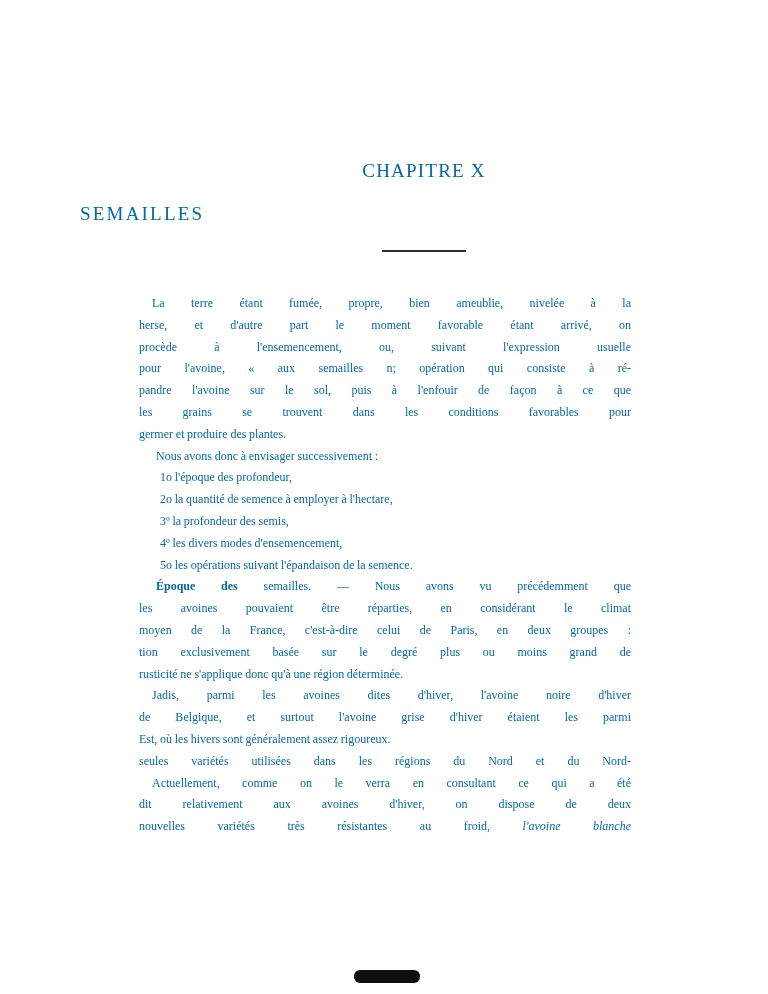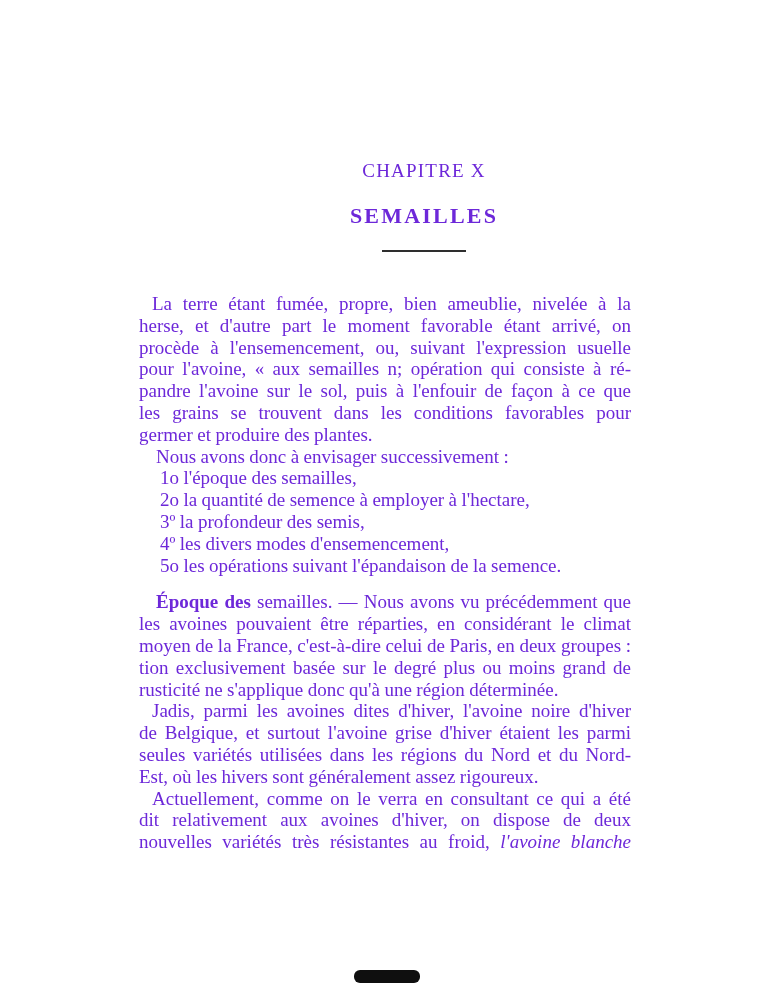--- a/index.html
+++ b/index.html
@@ -3,58 +3,58 @@
 <meta charset="utf-8">
 <style>
   * { margin: 0; padding: 0; box-sizing: border-box; }
   html, body { background: #ffffff; }
   .page {
     position: relative;
     width: 768px;
     height: 994px;
     background: #ffffff;
     font-family: "Liberation Serif", "DejaVu Serif", serif;
-    color: #6d28d9;
+    color: #0369a1;
     overflow: hidden;
   }
   .chapter {
     position: absolute;
     top: 160px; left: 80px; width: 688px;
     text-align: center;
     font-size: 19px;
     letter-spacing: 1.2px;
   }
   .book-title {
     position: absolute;
     top: 203px; left: 80px; width: 688px;
-    text-align: center;
-    font-size: 22px;
-    font-weight: bold;
+    text-align: left;
+    font-size: 19px;
+    font-weight: normal;
     letter-spacing: 2.2px;
   }
   .divider {
     position: absolute;
     top: 250px; left: 382px;
     width: 84px; height: 2px;
     background: #2e2e2e;
   }
   .body-text {
     position: absolute;
     left: 139px; top: 293px; width: 492px;
-    font-size: 19px;
+    font-size: 12px;
     line-height: 21.8px;
     word-spacing: -0.3px;
   }
   .ln { text-align: justify; text-align-last: justify; }
   .ln.end { text-align-last: left; }
   .ln.left { text-align: left; text-align-last: left; }
   .ind  { text-indent: 13px; }
   .ind2 { text-indent: 17px; }
   .ind3 { text-indent: 21px; }
-  .p3 { margin-top: 15px; }
+  .p3 { }
   .bold { font-weight: bold; }
   .ital { font-style: italic; margin-top: 7px; }
   .artifact {
     position: absolute;
     left: 354px; top: 970px;
     width: 66px; height: 13px;
     background: #0f0f0f;
     border-radius: 6px;
   }
 </style>
@@ -71,36 +71,36 @@
 
     <div class="ln ind">La terre étant fumée, propre, bien ameublie, nivelée à la</div>
     <div class="ln">herse, et d'autre part le moment favorable étant arrivé, on</div>
     <div class="ln">procède à l'ensemencement, ou, suivant l'expression usuelle</div>
     <div class="ln">pour l'avoine, « aux semailles n; opération qui consiste à ré-</div>
     <div class="ln">pandre l'avoine sur le sol, puis à l'enfouir de façon à ce que</div>
     <div class="ln">les grains se trouvent dans les conditions favorables pour</div>
     <div class="ln end">germer et produire des plantes.</div>
 
     <div class="ln left ind2">Nous avons donc à envisager successivement :</div>
-    <div class="ln left ind3">1o l'époque des semailles,</div>
+    <div class="ln left ind3">1o l'époque des profondeur,</div>
     <div class="ln left ind3">2o la quantité de semence à employer à l'hectare,</div>
     <div class="ln left ind3">3º la profondeur des semis,</div>
     <div class="ln left ind3">4º les divers modes d'ensemencement,</div>
     <div class="ln left ind3">5o les opérations suivant l'épandaison de la semence.</div>
 
     <div class="ln ind2 p3"><span class="bold">Époque des</span><span> semailles. — Nous avons vu précédemment que</span></div>
     <div class="ln">les avoines pouvaient être réparties, en considérant le climat</div>
     <div class="ln">moyen de la France, c'est-à-dire celui de Paris, en deux groupes :</div>
     <div class="ln">tion exclusivement basée sur le degré plus ou moins grand de</div>
     <div class="ln end">rusticité ne s'applique donc qu'à une région déterminée.</div>
 
     <div class="ln ind">Jadis, parmi les avoines dites d'hiver, l'avoine noire d'hiver</div>
     <div class="ln">de Belgique, et surtout l'avoine grise d'hiver étaient les parmi</div>
+    <div class="ln end">Est, où les hivers sont généralement assez rigoureux.</div>
     <div class="ln">seules variétés utilisées dans les régions du Nord et du Nord-</div>
-    <div class="ln end">Est, où les hivers sont généralement assez rigoureux.</div>
 
     <div class="ln ind">Actuellement, comme on le verra en consultant ce qui a été</div>
     <div class="ln">dit relativement aux avoines d'hiver, on dispose de deux</div>
     <div class="ln"><span>nouvelles variétés très résistantes au froid, </span><span class="ital">l'avoine blanche</span></div>
 
   </div>
 
   <div class="artifact"></div>
 
 </div>

